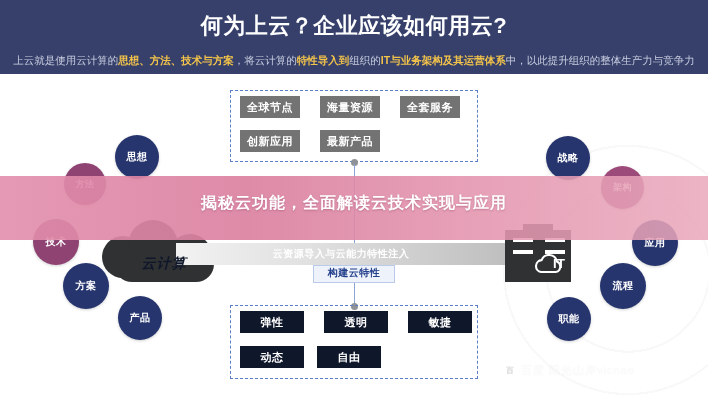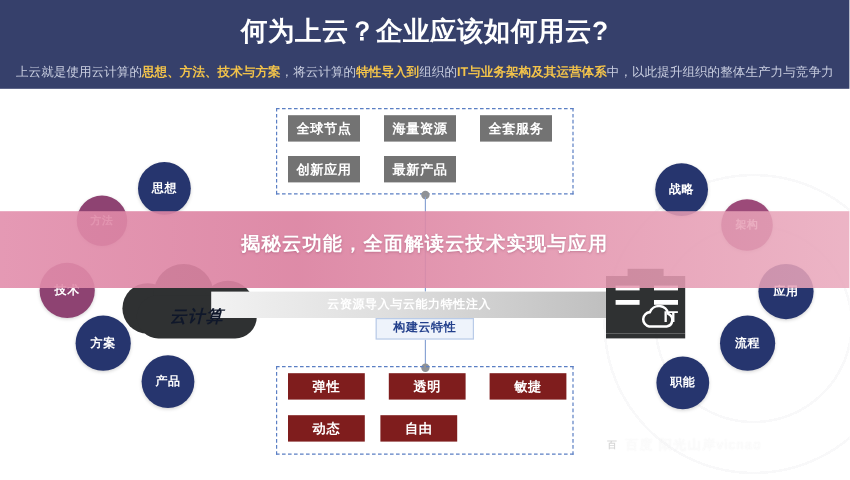--- a/index.html
+++ b/index.html
@@ -80,21 +80,21 @@
     border:1.4px dashed #5b7fc4;
     background:transparent;
   }
   .tagrow { position:absolute; display:flex; }
   .tag {
     display:flex; align-items:center; justify-content:center;
     color:#ffffff; font-size:11px; font-weight:bold;
     letter-spacing:0.5px;
   }
   .tag-top { background:#737373; width:60px; height:22px; }
-  .tag-bot { background:#7f1d1d; width:64px; height:22px; }
+  .tag-bot { background:#0f172a; width:64px; height:22px; }
 
   
   .arrow-band { position:absolute; left:176px; top:243px; width:330px; height:22px;
     background:linear-gradient(to right,#f2f2f2 0%,#dedede 45%,#bfbfbf 100%); }
   .arrow-head {
     position:absolute; left:506px; top:234px;
     width:0; height:0;
     border-top:20px solid transparent;
     border-bottom:20px solid transparent;
     border-left:26px solid #b5b5b5;

